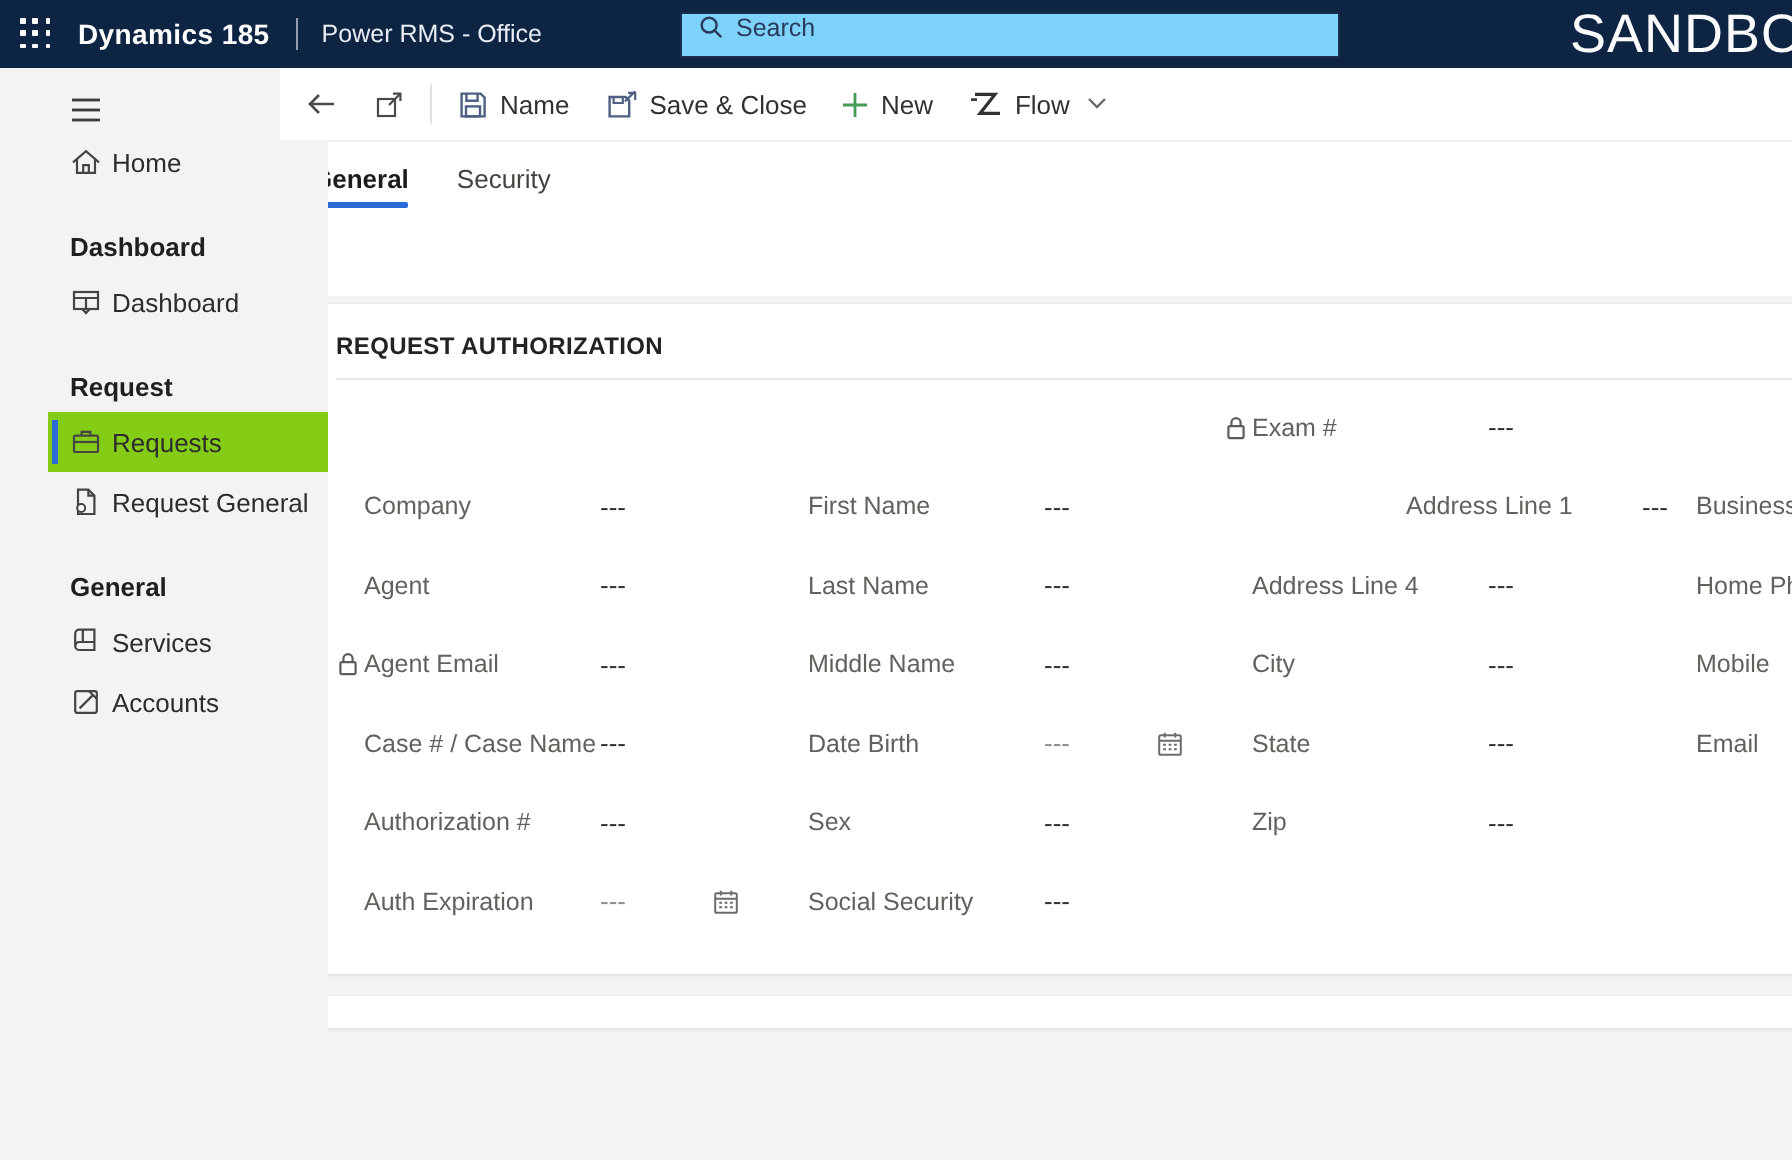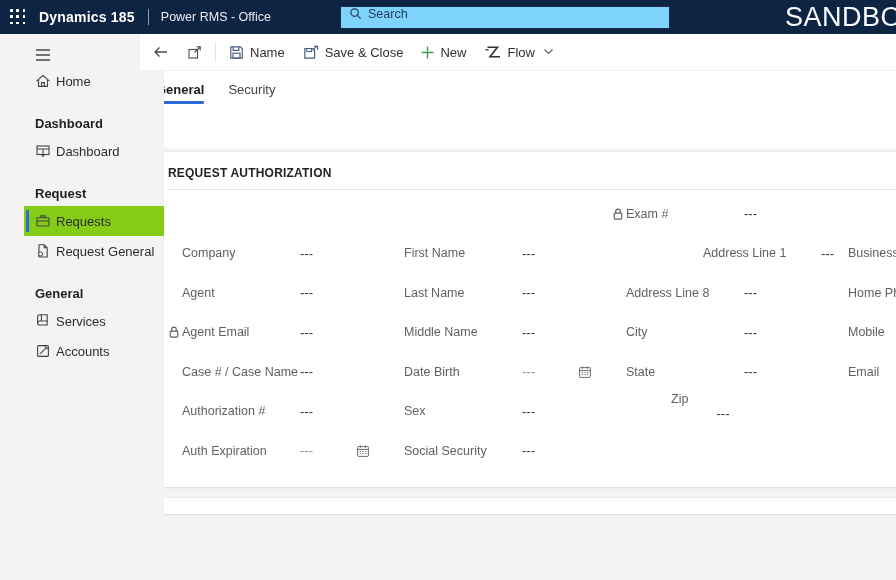--- a/index.html
+++ b/index.html
@@ -301,32 +301,32 @@
             </svg>
           </span>
           <span class="flabel">Exam #</span>
           <span class="fvalue">---</span>
         </div>
         <div class="field" style="grid-area: 2 / 3; justify-content: flex-end;">
           <span class="flabel">Address Line 1</span>
           <span class="fvalue">---</span>
         </div>
         <div class="field" style="grid-area: 3 / 3;">
-          <span class="flabel">Address Line 8</span>
+          <span class="flabel">Address Line 4</span>
           <span class="fvalue">---</span>
         </div>
         <div class="field" style="grid-area: 4 / 3;">
           <span class="flabel">City</span>
           <span class="fvalue">---</span>
         </div>
         <div class="field" style="grid-area: 5 / 3;">
           <span class="flabel">State</span>
           <span class="fvalue">---</span>
         </div>
-        <div class="field" style="grid-area: 6 / 3; flex-direction: column;">
+        <div class="field" style="grid-area: 6 / 3;">
           <span class="flabel">Zip</span>
           <span class="fvalue">---</span>
         </div>
         <div class="field" style="grid-area: 2 / 4;">
           <span class="flabel">Business Phone</span>
         </div>
         <div class="field" style="grid-area: 3 / 4;">
           <span class="flabel">Home Phone</span>
         </div>
         <div class="field" style="grid-area: 4 / 4;">

